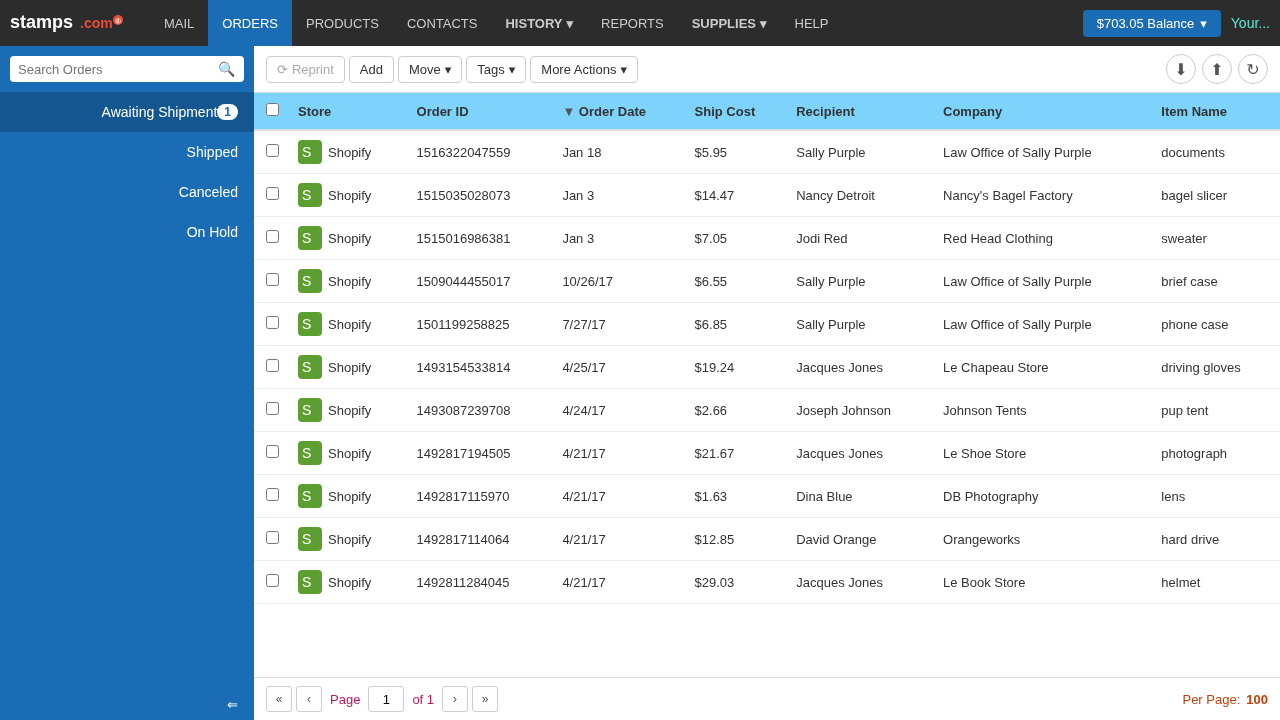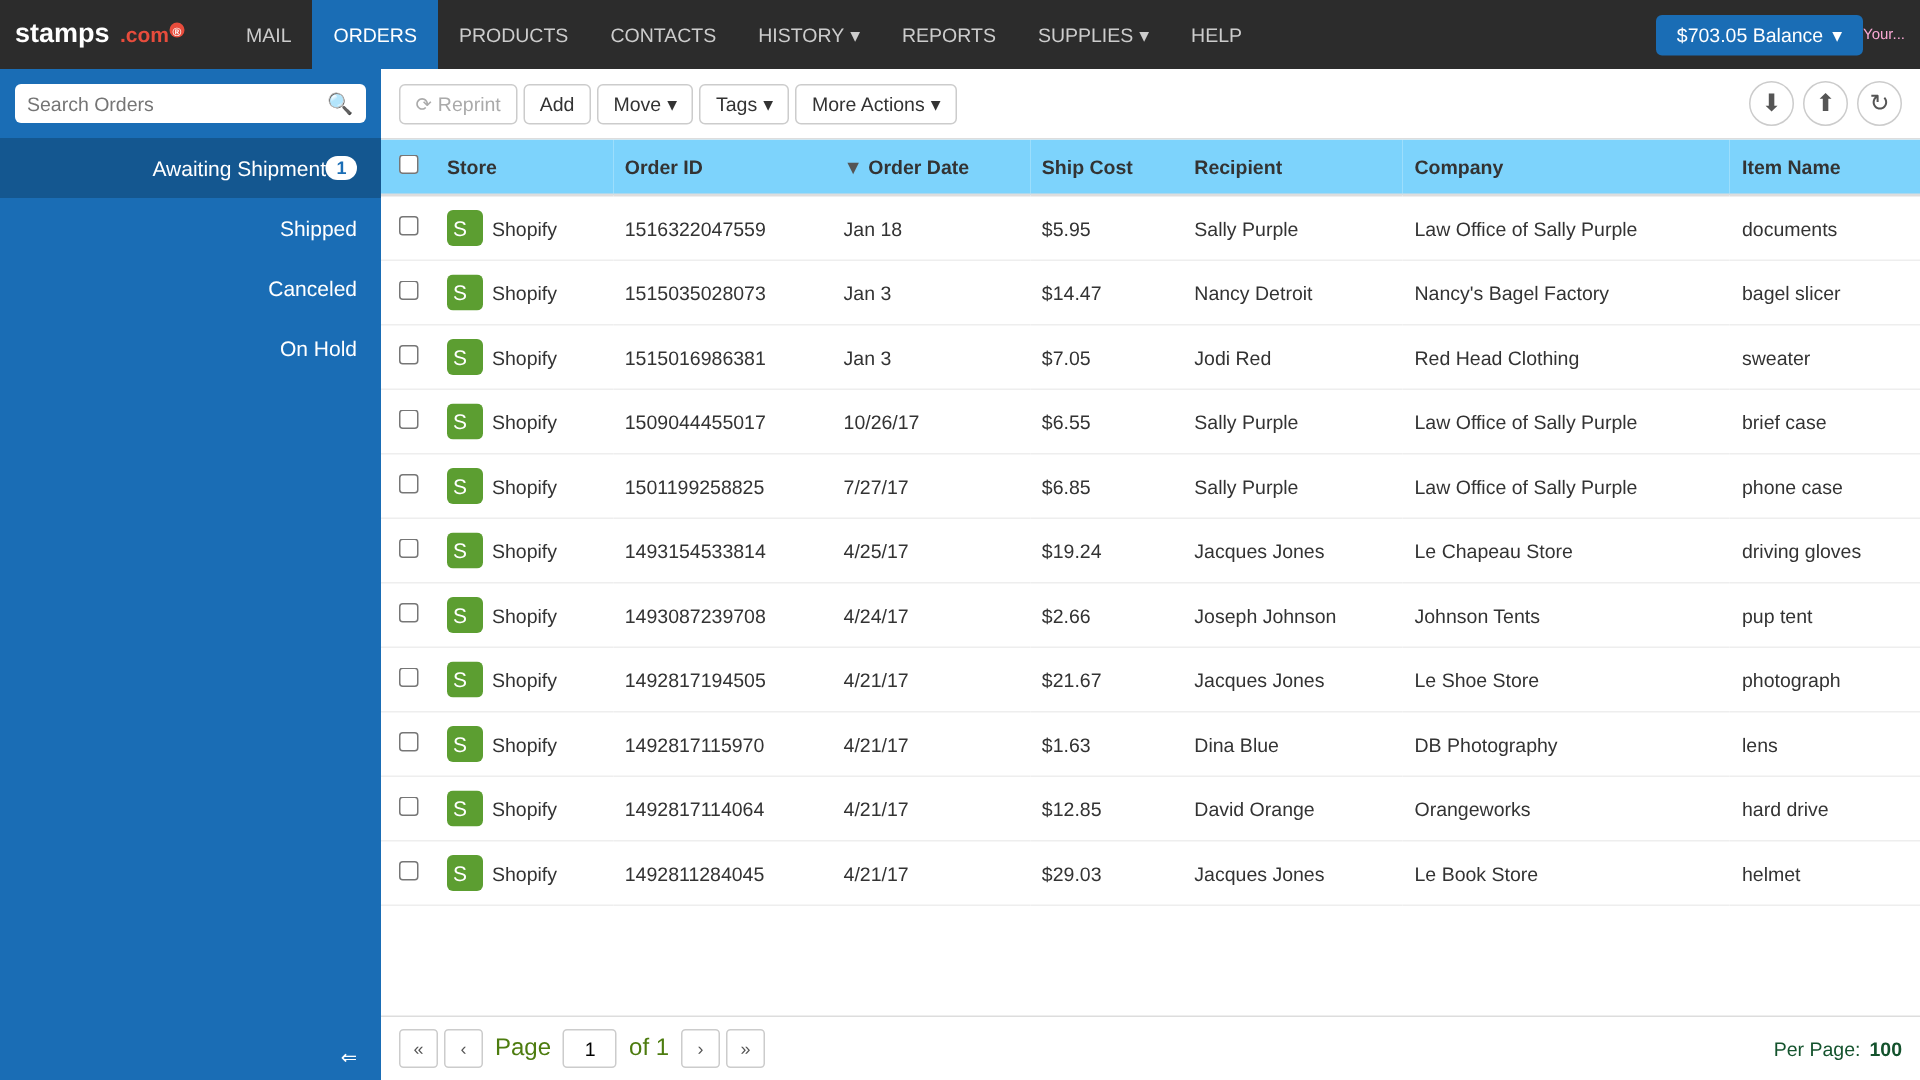--- a/index.html
+++ b/index.html
@@ -40,36 +40,38 @@
       text-decoration: none;
     }
     .nav-item.active {
       background: #1a6db5;
       color: white;
     }
     .nav-item-dropdown {
       display: flex;
       align-items: center;
       gap: 4px;
+      font-weight: bold;
     }
     .balance-btn {
       background: #1a6db5;
       color: white;
       border: none;
       padding: 6px 14px;
       border-radius: 4px;
       cursor: pointer;
       font-size: 13px;
       display: flex;
       align-items: center;
       gap: 6px;
     }
     .your-account {
-      color: #f9a8d4;
-      font-size: 10px;
+      color: #5eead4;
+      margin-left: 10px;
+      font-size: 14px;
       cursor: pointer;
     }
 
     
     .main-layout {
       display: flex;
       flex: 1;
       overflow: hidden;
     }
 
@@ -261,35 +263,35 @@
       border: 1px solid #ccc;
       border-radius: 3px;
       background: white;
       cursor: pointer;
       display: flex;
       align-items: center;
       justify-content: center;
       font-size: 12px;
       color: #555;
     }
-    .page-label { font-size: 16px; color: #4d7c0f; margin: 0 4px; }
+    .page-label { font-size: 13px; color: #be185d; margin: 0 4px; }
     .page-input {
       width: 36px;
       height: 26px;
       border: 1px solid #ccc;
       border-radius: 3px;
       text-align: center;
       font-size: 13px;
     }
     .pagination-right {
       display: flex;
       align-items: flex-start;
       gap: 6px;
       font-size: 13px;
-      color: #14532d;
+      color: #c2410c;
     }
     .per-page-value {
       font-weight: bold;
     }
 
     
     .table-container::-webkit-scrollbar { height: 8px; width: 8px; }
     .table-container::-webkit-scrollbar-track { background: #f1f1f1; }
     .table-container::-webkit-scrollbar-thumb { background: #ccc; border-radius: 4px; }
   </style>

